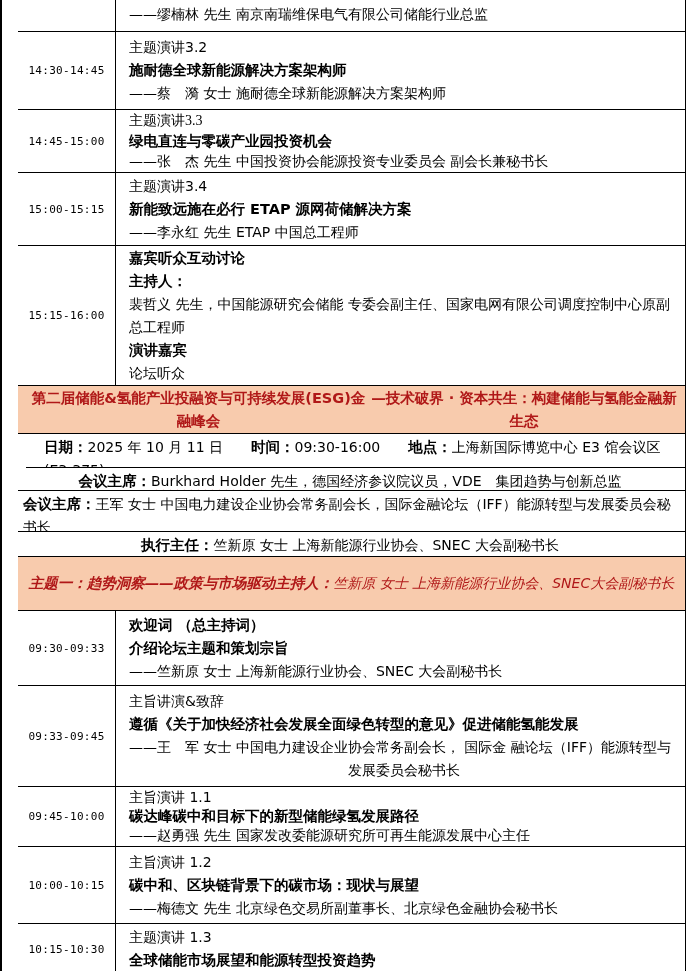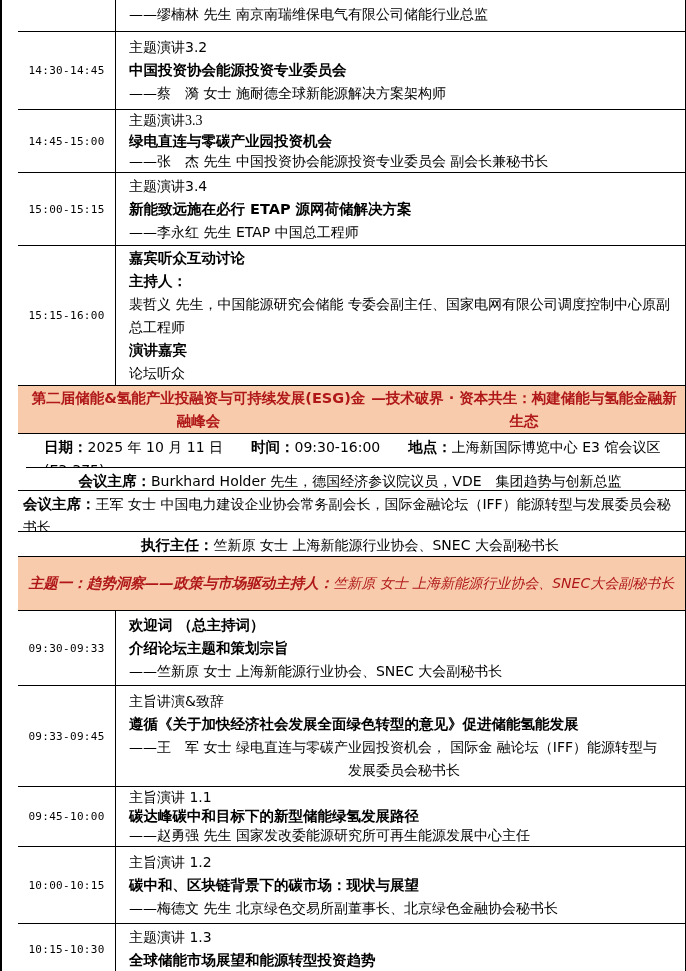--- a/index.html
+++ b/index.html
@@ -31,21 +31,21 @@
       <div class="row" style="height: 32px;">
         <div class="time-cell" style="flex-basis: 97px;"></div>
         <div class="content-cell" style="justify-content: flex-end; padding-bottom: 5px;">
           <div class="line"><span class="">——缪楠林 先生 南京南瑞维保电气有限公司储能行业总监</span></div>
         </div>
       </div>
       <div class="row" style="height: 78px;">
         <div class="time-cell" style="flex-basis: 97px;">14:30-14:45</div>
         <div class="content-cell">
           <div class="line"><span class="">主题演讲3.2</span></div>
-          <div class="line"><span class="b ">中国投资协会能源投资专业委员会</span></div>
+          <div class="line"><span class="b ">施耐德全球新能源解决方案架构师</span></div>
           <div class="line"><span class="">——蔡　漪 女士 施耐德全球新能源解决方案架构师</span></div>
         </div>
       </div>
       <div class="row" style="height: 63px;">
         <div class="time-cell" style="flex-basis: 97px;">14:45-15:00</div>
         <div class="content-cell">
           <div class="line" style="line-height: 20px; font-family: Liberation Serif, serif;"><span class="">主题演讲3.3</span></div>
           <div class="line" style="line-height: 20px;"><span class="b ">绿电直连与零碳产业园投资机会</span></div>
           <div class="line" style="line-height: 20px;"><span class="">——张　杰 先生 中国投资协会能源投资专业委员会 副会长兼秘书长</span></div>
         </div>
@@ -106,21 +106,21 @@
           <div class="line"><span class="b ">欢迎词 （总主持词）</span></div>
           <div class="line"><span class="b ">介绍论坛主题和策划宗旨</span></div>
           <div class="line"><span class="">——竺新原 女士 上海新能源行业协会、SNEC 大会副秘书长</span></div>
         </div>
       </div>
       <div class="row" style="height: 101px;">
         <div class="time-cell" style="flex-basis: 97px; text-align: center;">09:33-09:45</div>
         <div class="content-cell">
           <div class="line"><span class="">主旨讲演&amp;致辞</span></div>
           <div class="line"><span class="b ">遵循《关于加快经济社会发展全面绿色转型的意见》促进储能氢能发展</span></div>
-          <div class="line"><span class="">——王　军 女士 绿电直连与零碳产业园投资机会， 国际金 融论坛（IFF）能源转型与</span></div>
+          <div class="line"><span class="">——王　军 女士 中国电力建设企业协会常务副会长， 国际金 融论坛（IFF）能源转型与</span></div>
           <div class="line center"><span class="">发展委员会秘书长</span></div>
         </div>
       </div>
       <div class="row" style="height: 60px;">
         <div class="time-cell" style="flex-basis: 97px;">09:45-10:00</div>
         <div class="content-cell">
           <div class="line" style="line-height: 19px;"><span class="">主旨演讲 1.1</span></div>
           <div class="line" style="line-height: 19px;"><span class="b ">碳达峰碳中和目标下的新型储能绿氢发展路径</span></div>
           <div class="line" style="line-height: 19px;"><span class="">——赵勇强 先生 国家发改委能源研究所可再生能源发展中心主任</span></div>
         </div>

